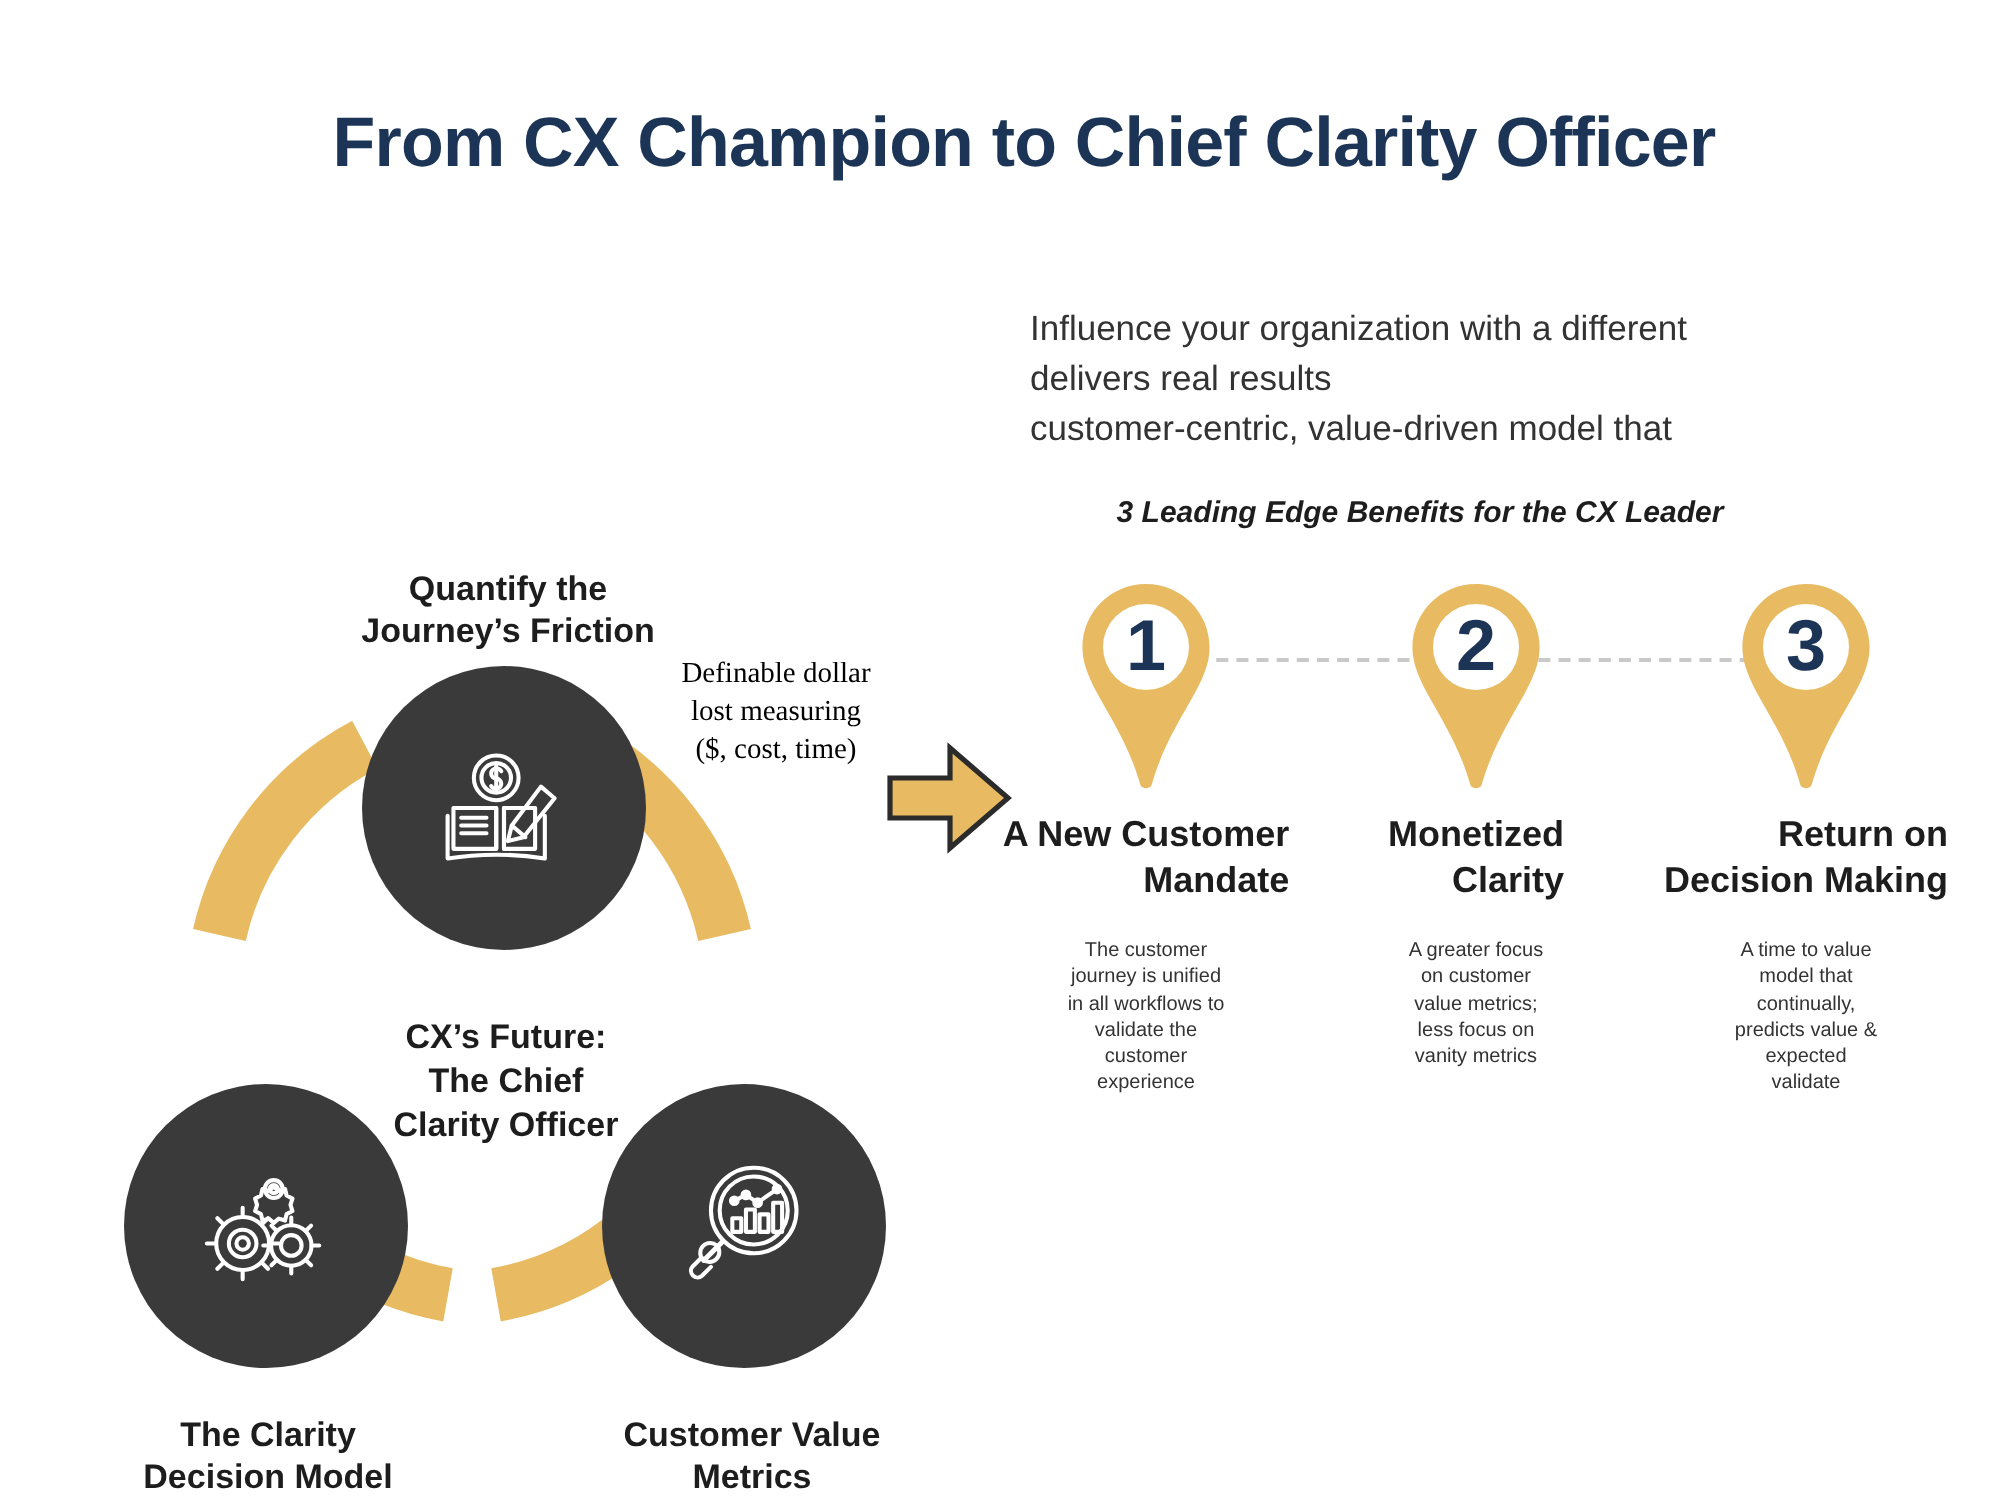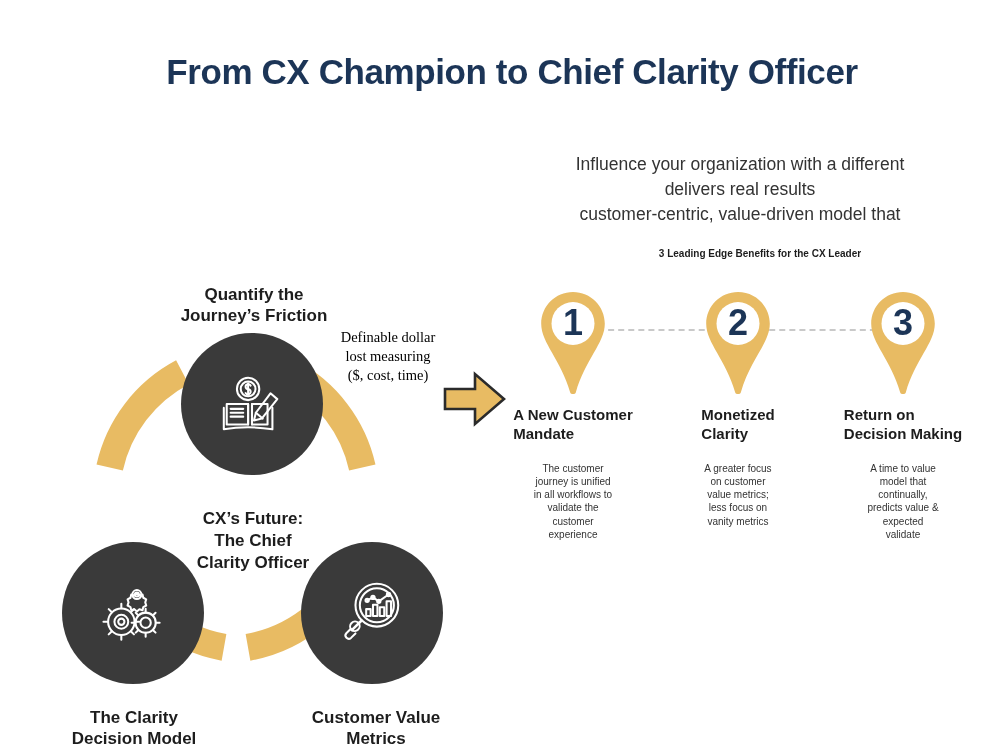--- a/index.html
+++ b/index.html
@@ -110,35 +110,36 @@
     width: 68px;
     height: 62px;
   }
 
   
   .intro {
     position: absolute;
     left: 515px;
     top: 152px;
     width: 450px;
-    text-align: center;
+    text-align: left;
     font-size: 17.5px;
     line-height: 1.42;
     color: #333333;
   }
 
   .subhead {
     position: absolute;
-    left: 535px;
+    left: 485px;
     top: 248px;
     width: 450px;
     text-align: center;
-    font-size: 10px;
+    font-size: 15px;
     font-weight: bold;
     color: #1d1d1d;
+    font-style: italic;
   }
 
   .dash-line {
     position: absolute;
     left: 588px;
     top: 329px;
     width: 308px;
     height: 2px;
     border-top: 2px dashed #c9c9c9;
   }
@@ -172,22 +173,22 @@
     top: 14px;
     width: 78px;
     text-align: center;
     font-size: 36px;
     font-weight: bold;
     color: #1c3557;
   }
 
   .pin-title {
     margin-top: 6px;
-    text-align: left;
-    font-size: 15px;
+    text-align: right;
+    font-size: 18px;
     font-weight: bold;
     line-height: 1.25;
     color: #1d1d1d;
   }
 
   .pin-body {
     margin-top: 18px;
     text-align: center;
     font-size: 10px;
     line-height: 1.33;

